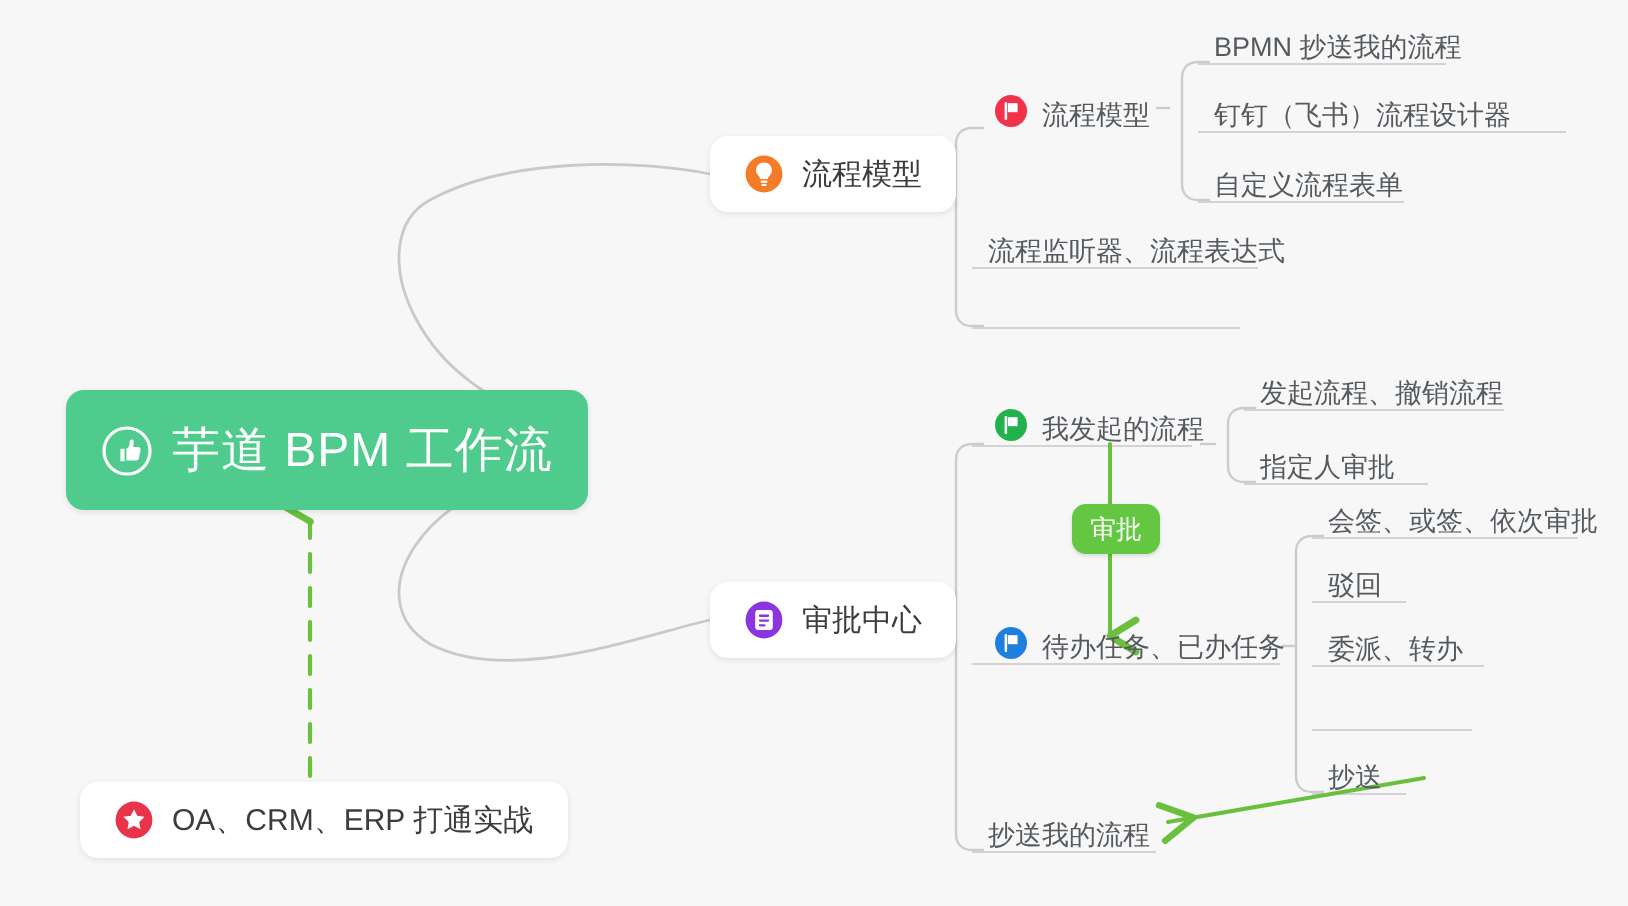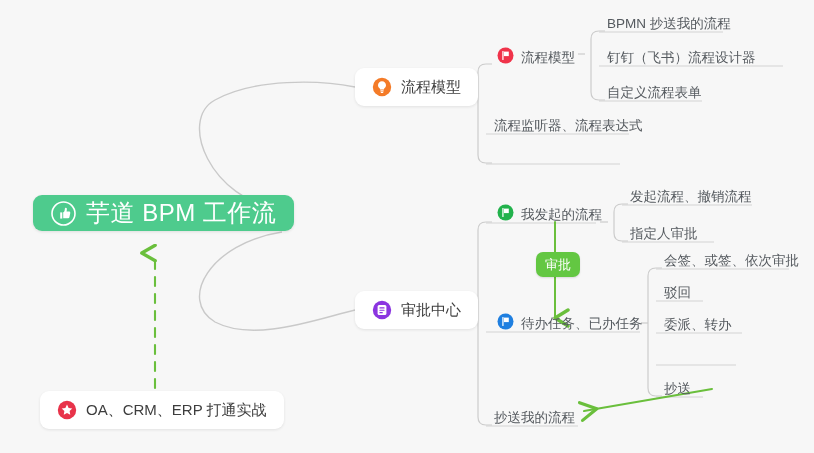--- a/index.html
+++ b/index.html
@@ -13,21 +13,21 @@
   #canvas{position:absolute;left:0;top:0;width:814px;height:453px;}
   svg.links{position:absolute;left:0;top:0;width:814px;height:453px;pointer-events:none;}
 
   .node{position:absolute;display:flex;align-items:center;box-sizing:border-box;white-space:nowrap;}
 
   
   .root{
     background:#4ecb8d;
     border-radius:9px;
     padding:0 18px;
-    height:36px;
+    height:60px;
     color:#ffffff;
     font-size:24px;
     box-shadow:0 1px 3px rgba(0,0,0,0.10);
   }
   .root .label{letter-spacing:0.5px;}
 
   
   .card{
     background:#ffffff;
     border-radius:9px;

